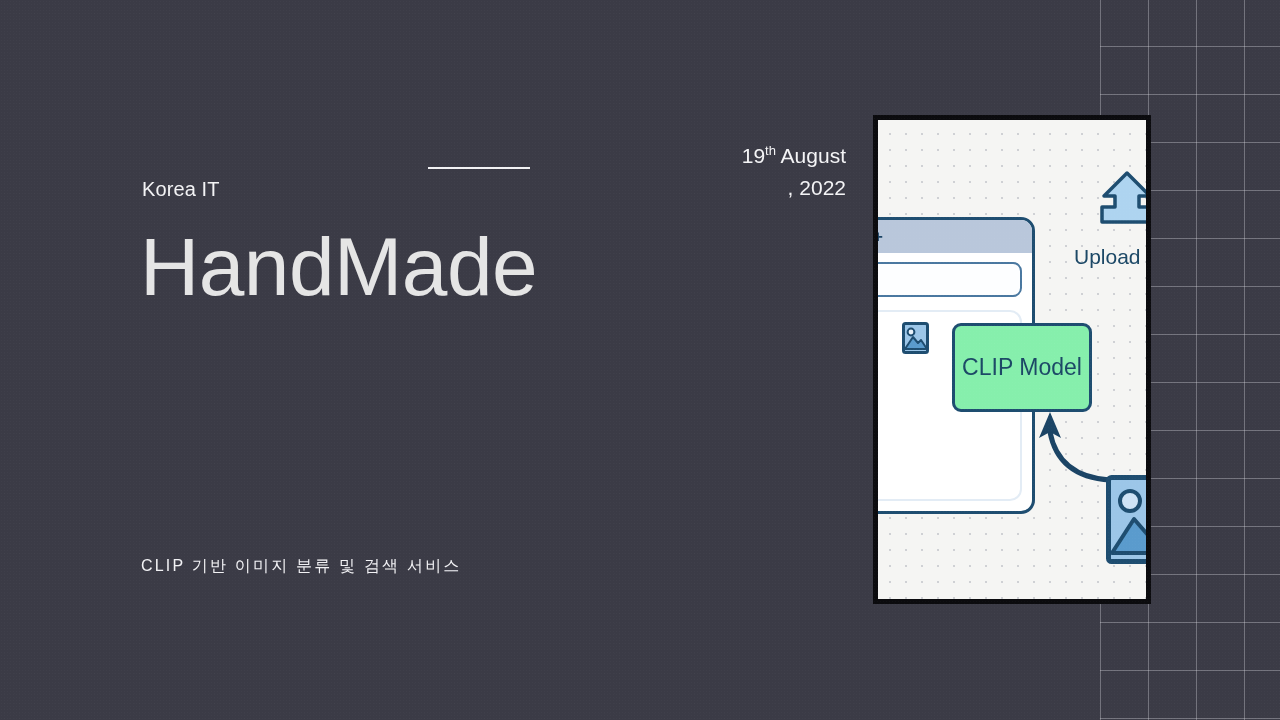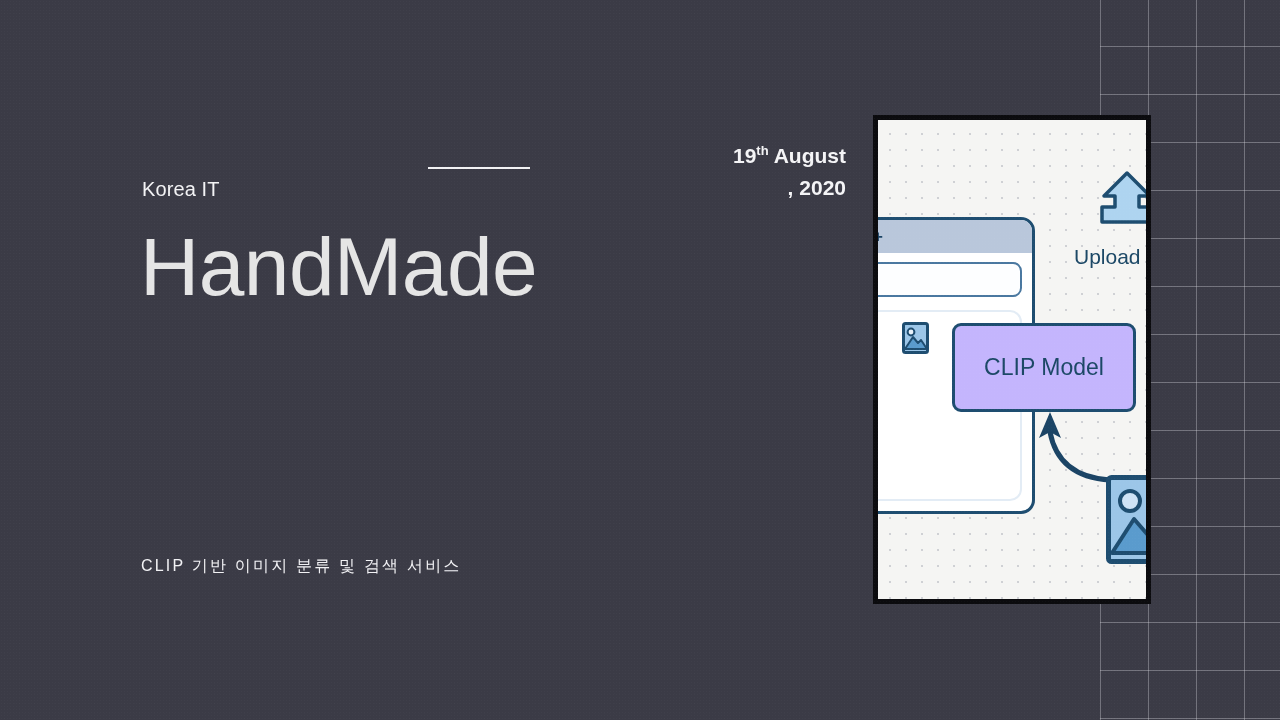--- a/index.html
+++ b/index.html
@@ -102,21 +102,21 @@
 
   
   .date-block {
     position: absolute;
     right: 434px;
     top: 140px;
     width: 250px;
     text-align: right;
     font-size: 21px;
     line-height: 1.5;
-    font-weight: 700;
+    font-weight: 400;
     color: #f4f4f6;
   }
   .date-block sup {
     font-size: .62em;
     vertical-align: super;
     line-height: 0;
   }
   .date-line { display: block; white-space: nowrap; }
 
   
@@ -200,23 +200,23 @@
     top: 10px;
     width: 27px;
     height: 32px;
   }
 
   
   .clip-box {
     position: absolute;
     left: 74px;
     top: 203px;
-    width: 184px;
+    width: 140px;
     height: 89px;
-    background: #c4b5fd;
+    background: #86efac;
     border: 3px solid #1e4d70;
     border-radius: 9px;
     display: flex;
     align-items: center;
     justify-content: center;
     font-size: 23px;
     font-weight: 400;
     color: #1c4866;
     white-space: nowrap;
   }
@@ -267,21 +267,21 @@
   <div class="eyebrow-rule"></div>
 
   <div class="kicker">Korea IT</div>
 
   <h1 class="title">HandMade</h1>
 
   <div class="subtitle">CLIP 기반 이미지 분류 및 검색 서비스</div>
 
   <div class="date-block">
     <span class="date-line"><span>19</span><sup>th</sup><span> August</span></span>
-    <span class="date-line">, 2020</span>
+    <span class="date-line">, 2022</span>
   </div>
 
   <div class="panel">
     <div class="panel-canvas"></div>
 
     <div class="app-card">
       <div class="app-card-header">+</div>
       <div class="app-card-search">xt...</div>
       <div class="app-card-body">
         <svg class="thumb-sm" viewBox="0 0 27 32">

